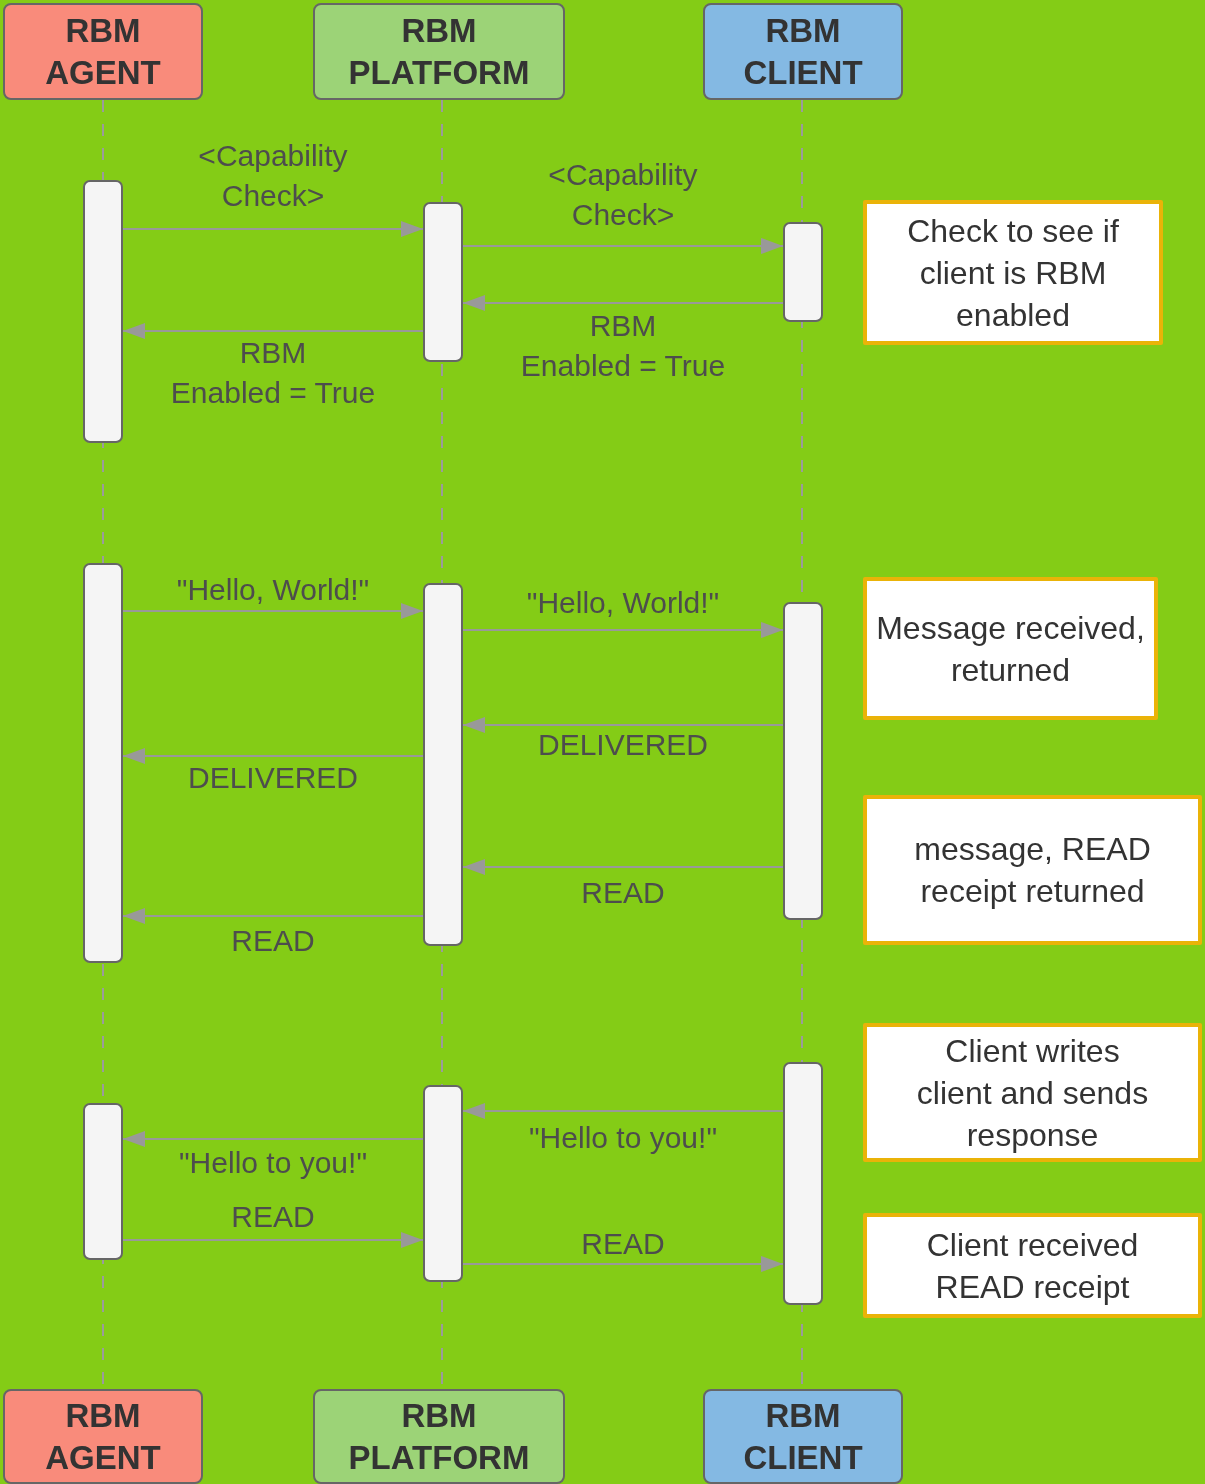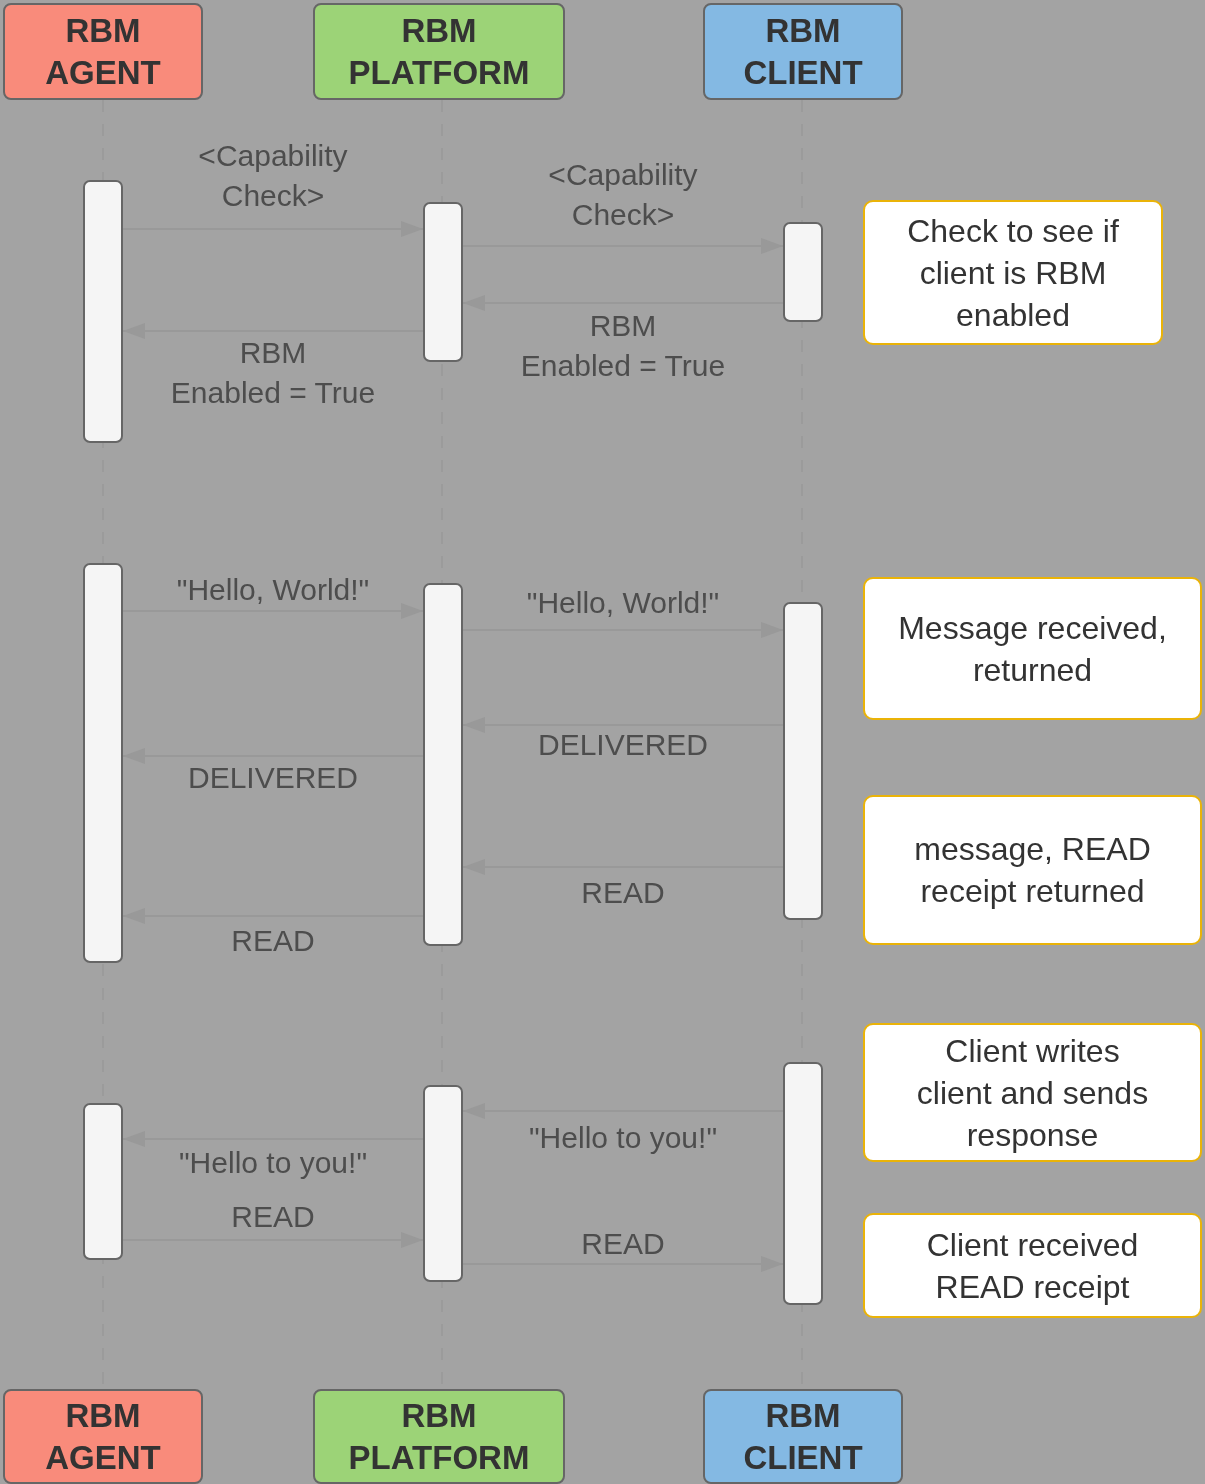--- a/index.html
+++ b/index.html
@@ -1,17 +1,17 @@
 <!DOCTYPE html>
 <html><head>
 <meta charset="utf-8">
 <style>
   html,body{margin:0;padding:0;background:#000;}
   #canvas{
-    position:relative;width:1205px;height:1484px;background:#a3a3a3;
+    position:relative;width:1205px;height:1484px;background:#84cc16;
     font-family:"Liberation Sans", sans-serif;overflow:hidden;
   }
   
   .actor-box{
     position:absolute;box-sizing:border-box;
     border:2px solid #666666;border-radius:8px;
     display:flex;flex-direction:column;align-items:center;justify-content:center;
     color:#333333;font-weight:bold;font-size:33px;line-height:42px;text-align:center;
     z-index:3;
   }
@@ -32,21 +32,21 @@
   .arrow.left::after{left:0;border-right:22px solid #999999;border-top:8px solid transparent;border-bottom:8px solid transparent;}
   
   .msg-label{
     position:absolute;color:#4d4d4d;font-size:30px;line-height:40px;
     text-align:center;z-index:5;white-space:nowrap;
   }
   .msg-label span{display:block;}
   
   .note{
     position:absolute;box-sizing:border-box;background:#ffffff;
-    border:2px solid #eab308;border-radius:10px;
+    border:4px solid #eab308;border-radius:2px;
     display:flex;flex-direction:column;align-items:center;justify-content:center;
     color:#333333;font-size:32px;line-height:42px;text-align:center;z-index:3;
   }
   .note span{display:block;}
 </style>
 </head>
 <body>
 
 <div id="canvas">
 
@@ -156,21 +156,21 @@
   </div>
   <div class="msg-label" style="left:463px;top:1224px;width:320px;">
     <span>READ</span>
   </div>
 
   <div class="note" style="left:863px;top:200px;width:300px;height:145px;">
     <span>Check to see if</span>
     <span>client is RBM</span>
     <span>enabled</span>
   </div>
-  <div class="note" style="left:863px;top:577px;width:339px;height:143px;">
+  <div class="note" style="left:863px;top:577px;width:295px;height:143px;">
     <span>Message received,</span>
     <span>returned</span>
   </div>
   <div class="note" style="left:863px;top:795px;width:339px;height:150px;">
     <span>message, READ</span>
     <span>receipt returned</span>
   </div>
   <div class="note" style="left:863px;top:1023px;width:339px;height:139px;">
     <span>Client writes</span>
     <span>client and sends</span>

